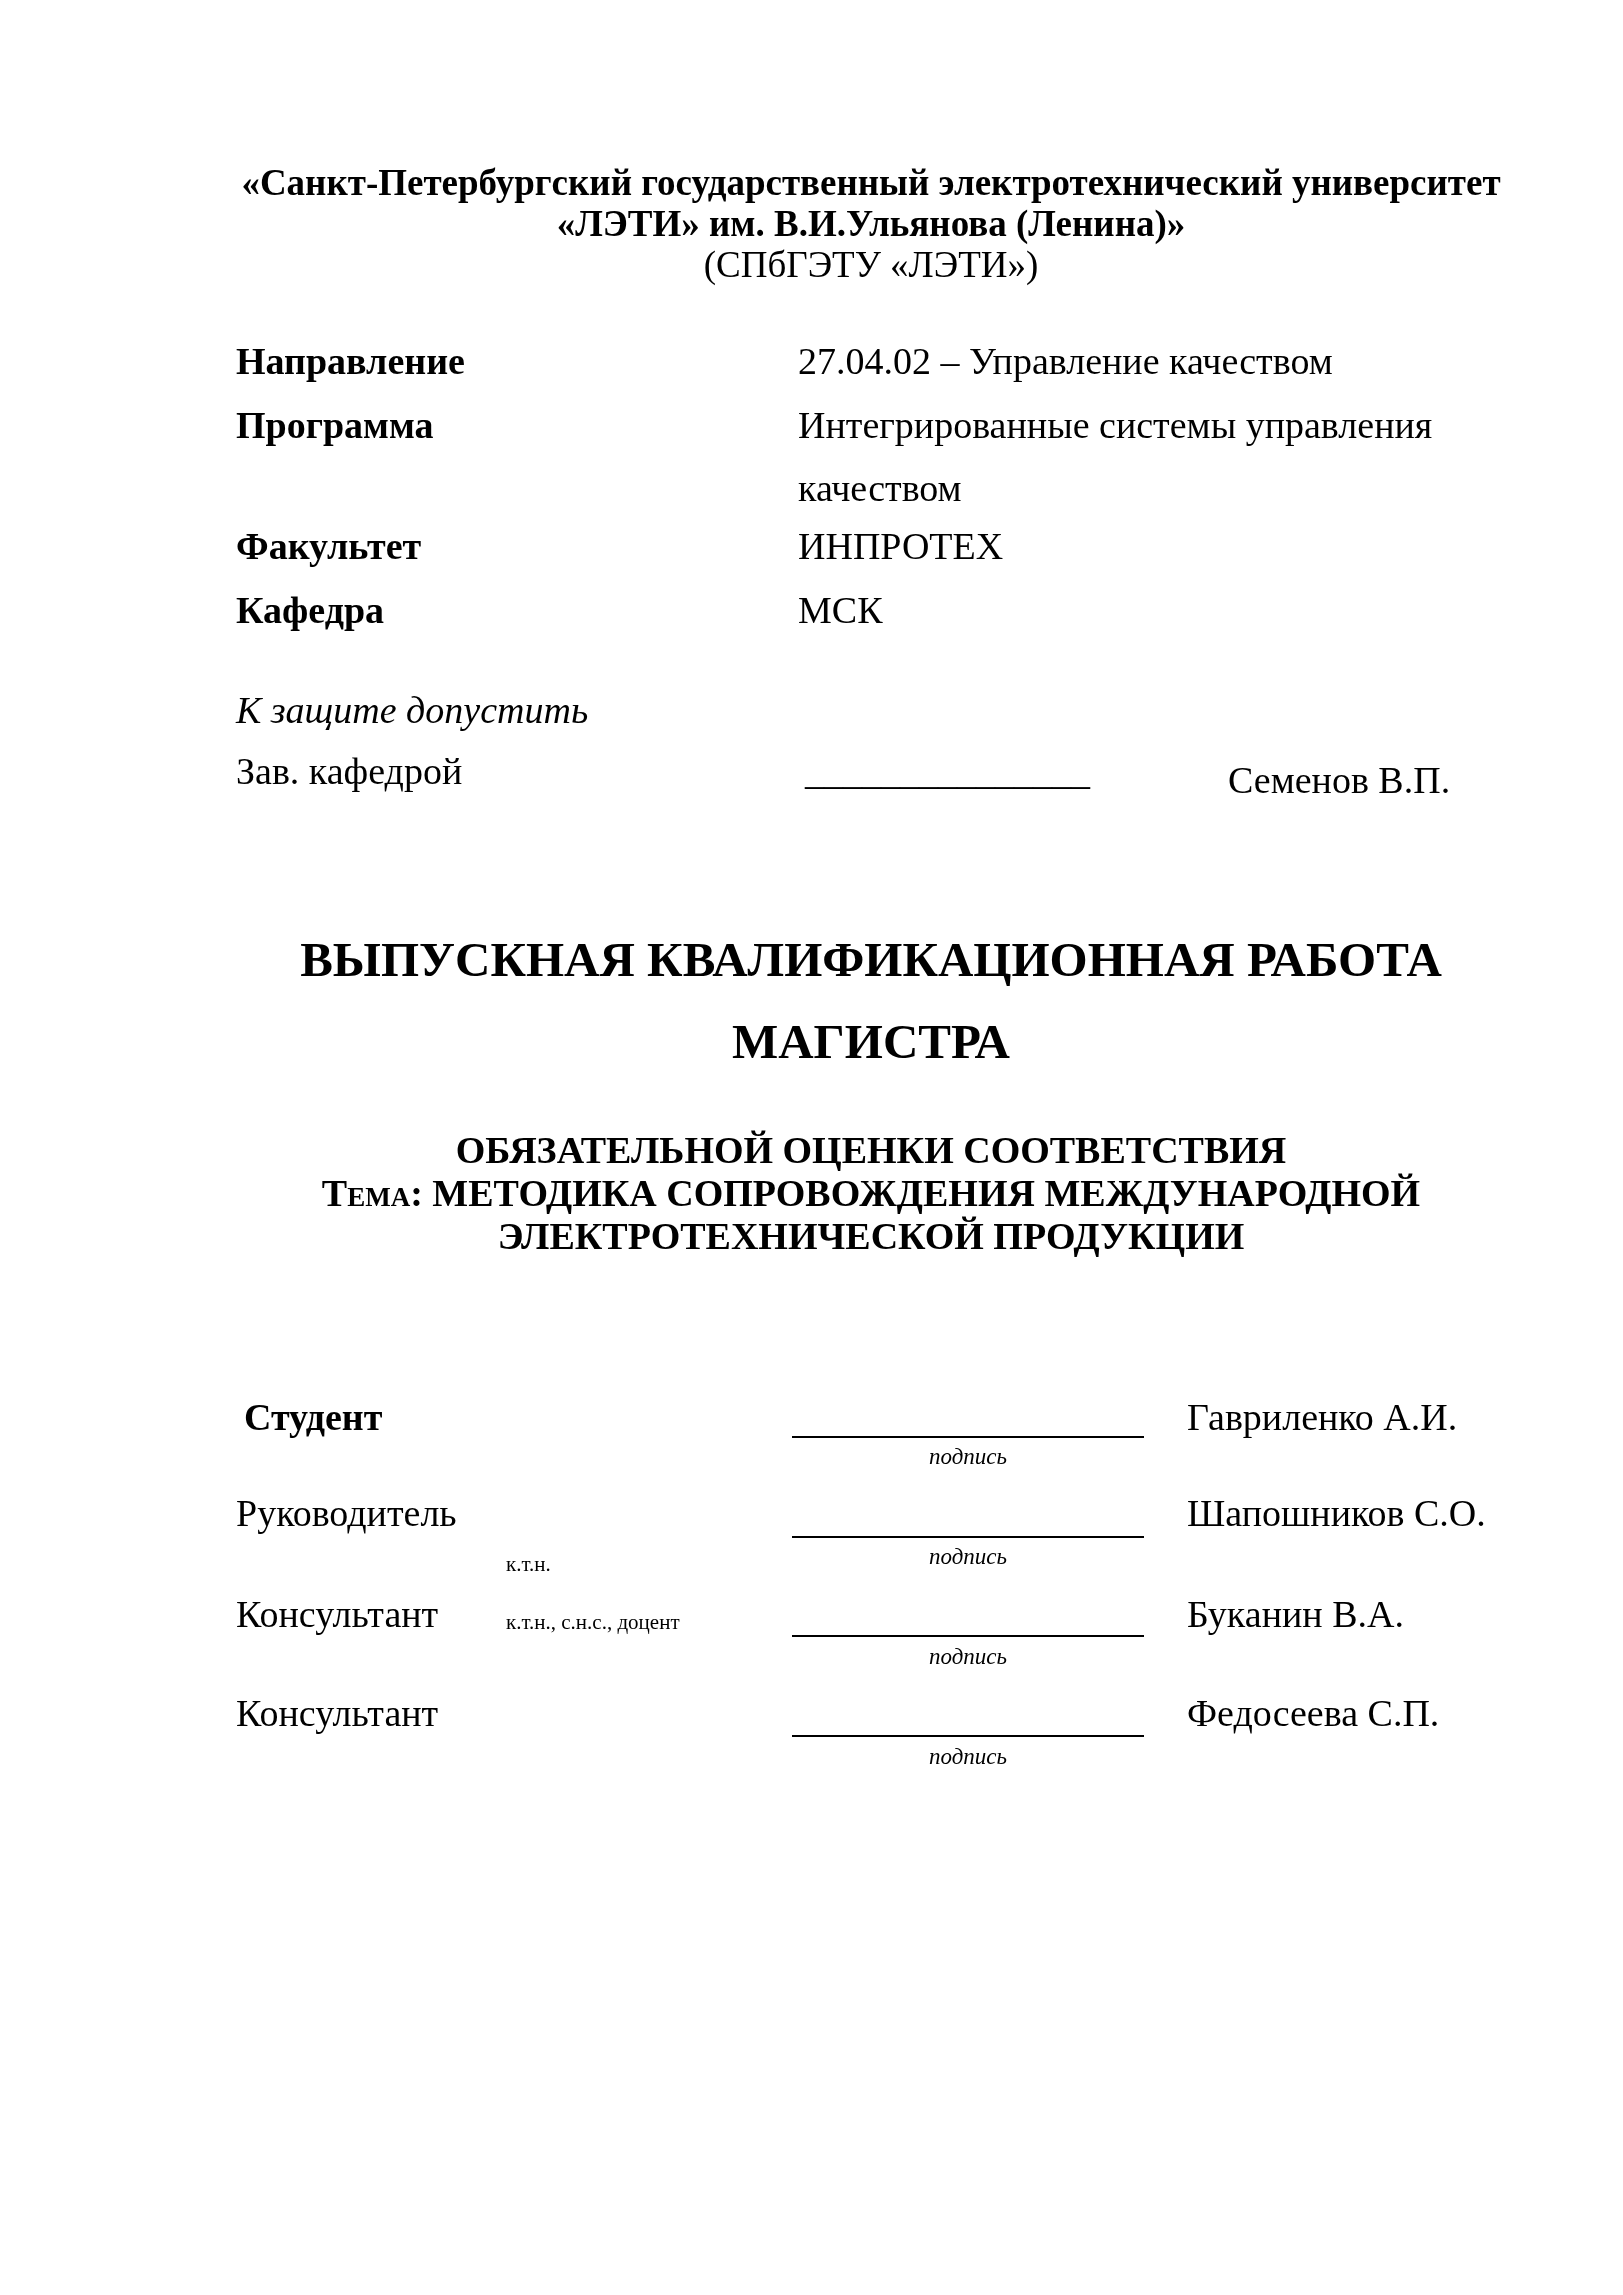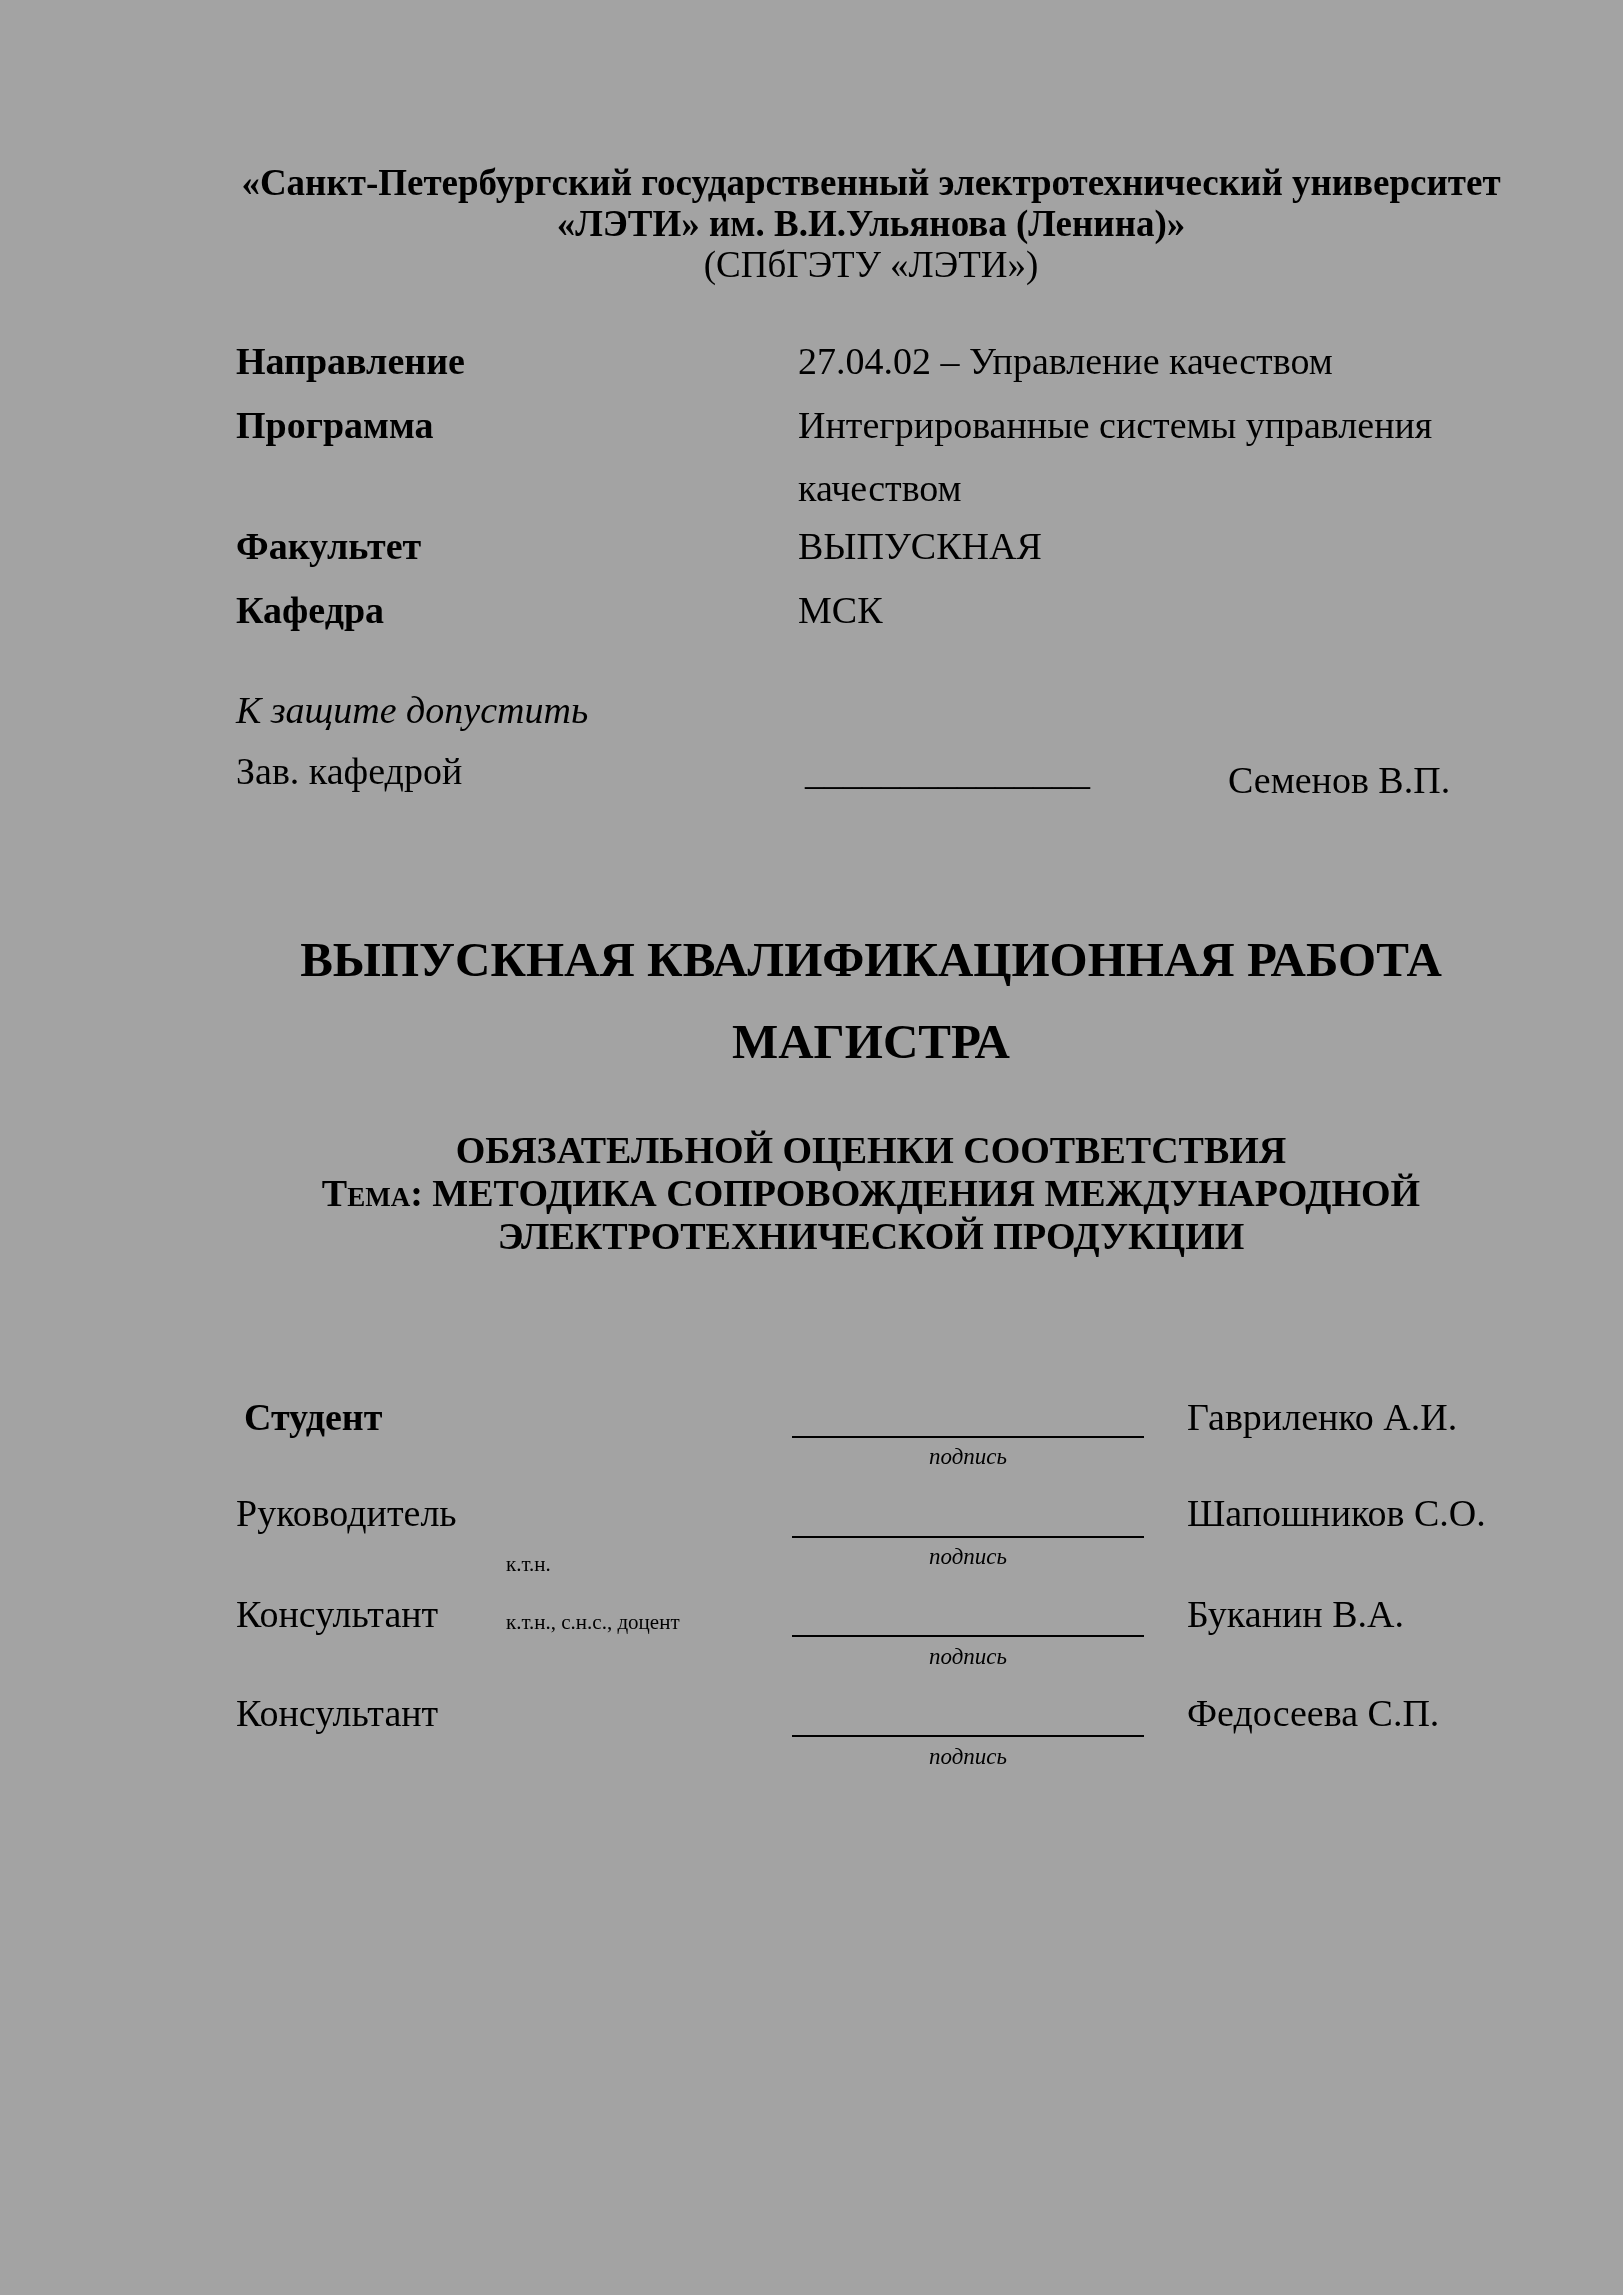--- a/index.html
+++ b/index.html
@@ -1,20 +1,20 @@
 <!DOCTYPE html>
 <html style="font-size:12.6px"><head>
 <meta charset="utf-8">
 <style>
   html, body { margin: 0; padding: 0; background: #e8e8e8; }
   .page {
     position: relative;
     width: 1623px;
     height: 2295px;
-    background: #a3a3a3;
+    background: #ffffff;
     font-family: "Liberation Serif", "DejaVu Serif", serif;
     color: #000000;
     overflow: hidden;
   }
   .abs { position: absolute; white-space: nowrap; }
   .center-block {
     position: absolute;
     left: 236px;
     width: 1270px;
     text-align: center;
@@ -55,21 +55,21 @@
 
   <div>
     <div class="abs fs-body b" style="left:236px; top:340px;">Направление</div>
     <div class="abs fs-body" style="left:798px; top:340px;">27.04.02 – Управление качеством</div>
 
     <div class="abs fs-body b" style="left:236px; top:404px;">Программа</div>
     <div class="abs fs-body" style="left:798px; top:404px;">Интегрированные системы управления</div>
     <div class="abs fs-body" style="left:798px; top:467px;">качеством</div>
 
     <div class="abs fs-body b" style="left:236px; top:525px;">Факультет</div>
-    <div class="abs fs-body" style="left:798px; top:525px;">ВЫПУСКНАЯ</div>
+    <div class="abs fs-body" style="left:798px; top:525px;">ИНПРОТЕХ</div>
 
     <div class="abs fs-body b" style="left:236px; top:589px;">Кафедра</div>
     <div class="abs fs-body" style="left:798px; top:589px;">МСК</div>
   </div>
 
   <div>
     <div class="abs fs-body i" style="left:236px; top:689px;">К защите допустить</div>
     <div class="abs fs-body" style="left:236px; top:750px;">Зав. кафедрой</div>
     <div class="abs fs-body" style="left:805px; top:750px;">_______________</div>
     <div class="abs fs-body" style="left:1228px; top:750px;margin-top:9px;">Семенов В.П.</div>

